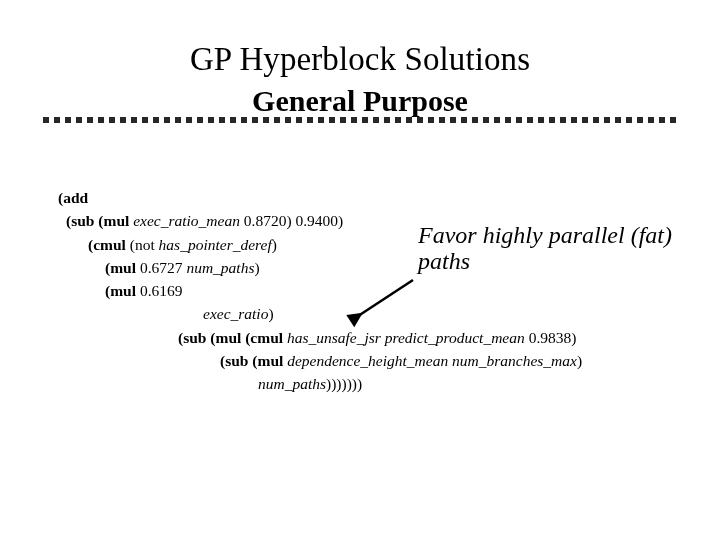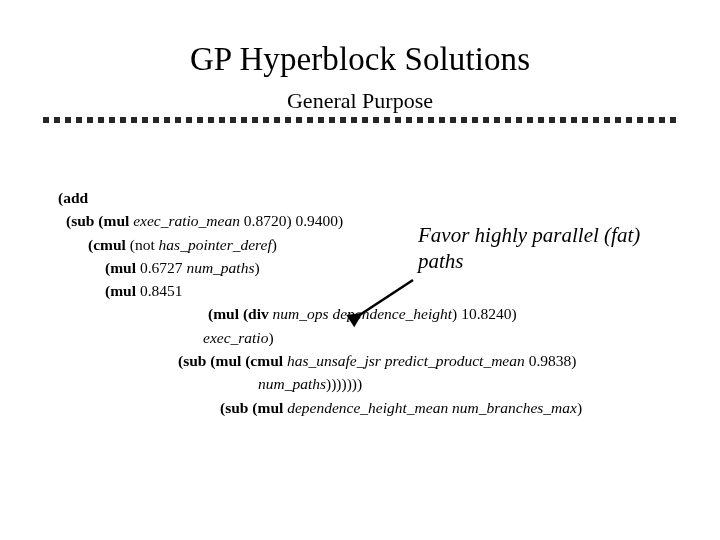--- a/index.html
+++ b/index.html
@@ -37,23 +37,23 @@
     font-weight: normal;
     letter-spacing: 0.1px;
     white-space: nowrap;
   }
   .subtitle {
     position: absolute;
     left: 0;
     top: 88px;
     width: 720px;
     text-align: center;
-    font-size: 22px;
+    font-size: 30px;
     line-height: 26px;
-    font-weight: normal;
+    font-weight: bold;
     white-space: nowrap;
   }
 
   
   .rule {
     position: absolute;
     left: 43px;
     top: 117px;
     width: 635px;
     height: 6px;
@@ -87,21 +87,21 @@
   .num  { font-weight: normal; font-style: normal; }
   .plain{ font-weight: normal; font-style: normal; }
 
   
   .note {
     position: absolute;
     left: 418px;
     top: 222px;
     width: 268px;
     font-style: italic;
-    font-size: 21px;
+    font-size: 24px;
     line-height: 26px;
   }
 
   
   .arrow {
     position: absolute;
     left: 335px;
     top: 268px;
     width: 95px;
     height: 62px;
@@ -117,26 +117,25 @@
 
   <div class="subtitle">General Purpose</div>
 
   <div class="rule"></div>
 
   <div class="code" id="code-block">
       <div class="cl"><span style="display: inline-block; width: 58px;"></span><span class="op">(add</span></div>
       <div class="cl"><span style="display: inline-block; width: 66px;"></span><span class="op">(sub (</span><span class="op">mul </span><span class="var">exec_ratio_mean</span><span class="num"> 0.8720) 0.9400)</span></div>
       <div class="cl"><span style="display: inline-block; width: 88px;"></span><span class="op">(cmul </span><span class="plain">(not </span><span class="var">has_pointer_deref</span><span class="plain">)</span></div>
       <div class="cl"><span style="display: inline-block; width: 105px;"></span><span class="op">(mul </span><span class="num">0.6727 </span><span class="var">num_paths</span><span class="plain">)</span></div>
-      <div class="cl"><span style="display: inline-block; width: 105px;"></span><span class="op">(mul </span><span class="num">0.8451</span></div>
-      <div class="cl"><span style="display: inline-block; width: 208px;"></span><span class="op">(mul (div </span><span class="var">num_ops dependence_height</span><span class="num">) 10.8240)</span></div>
+      <div class="cl"><span style="display: inline-block; width: 105px;"></span><span class="op">(mul </span><span class="num">0.6169</span></div>
       <div class="cl"><span style="display: inline-block; width: 203px;"></span><span class="var">exec_ratio</span><span class="plain">)</span></div>
       <div class="cl"><span style="display: inline-block; width: 178px;"></span><span class="op">(sub (mul (cmul </span><span class="var">has_unsafe_jsr predict_product_mean</span><span class="num"> 0.9838)</span></div>
+      <div class="cl"><span style="display: inline-block; width: 220px;"></span><span class="op">(sub (mul </span><span class="var">dependence_height_mean num_branches_max</span><span class="plain">)</span></div>
       <div class="cl"><span style="display: inline-block; width: 258px;"></span><span class="var">num_paths</span><span class="plain">)))))))</span></div>
-      <div class="cl"><span style="display: inline-block; width: 220px;"></span><span class="op">(sub (mul </span><span class="var">dependence_height_mean num_branches_max</span><span class="plain">)</span></div>
     </div>
 
   <div class="note">Favor highly parallel (fat) paths</div>
 
   <svg class="arrow" viewBox="0 0 95 62" width="95" height="62" aria-hidden="true">
     <defs>
       <marker id="ahead" markerWidth="7" markerHeight="7" refX="5.2" refY="3" orient="auto" markerUnits="strokeWidth">
         <path d="M6,0.2 L6,5.8 L0.2,3 Z" fill="#000000"></path>
       </marker>
     </defs>

